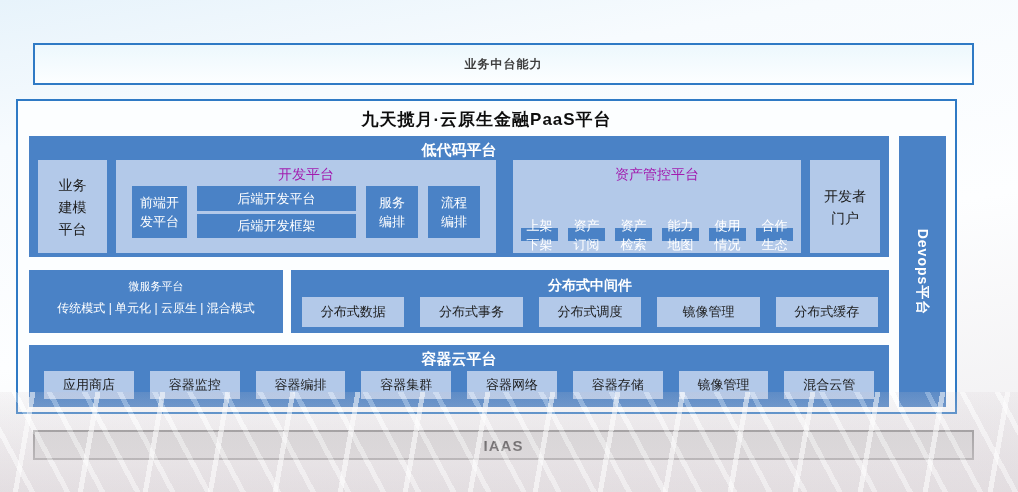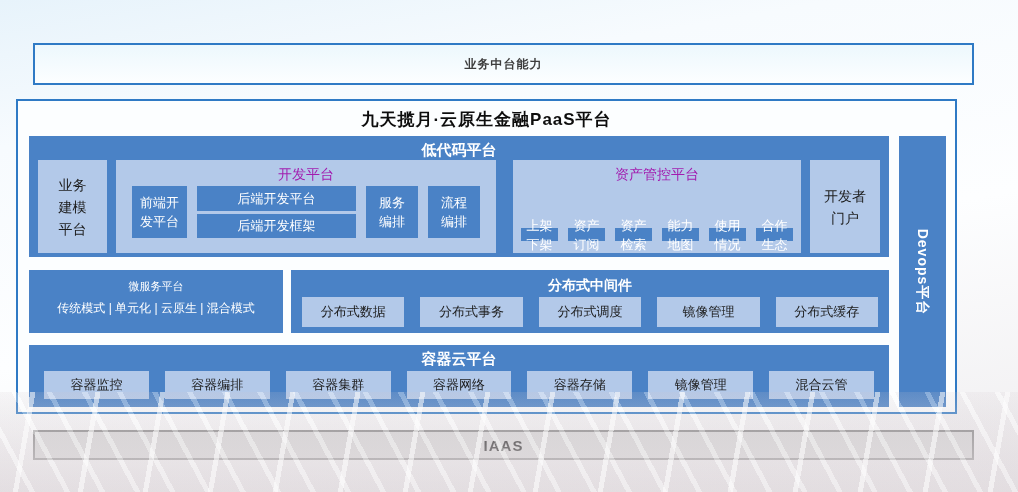--- a/index.html
+++ b/index.html
@@ -168,20 +168,21 @@
               <div class="light-box">分布式调度</div>
               <div class="light-box">镜像管理</div>
               <div class="light-box">分布式缓存</div>
             </div>
           </div>
         </div>
 
         <div class="cloud blue-bg">
           <div class="sec-title">容器云平台</div>
           <div class="cc-boxes">
+            <div class="light-box">应用商店</div>
             <div class="light-box">容器监控</div>
             <div class="light-box">容器编排</div>
             <div class="light-box">容器集群</div>
             <div class="light-box">容器网络</div>
             <div class="light-box">容器存储</div>
             <div class="light-box">镜像管理</div>
             <div class="light-box">混合云管</div>
           </div>
         </div>
 

